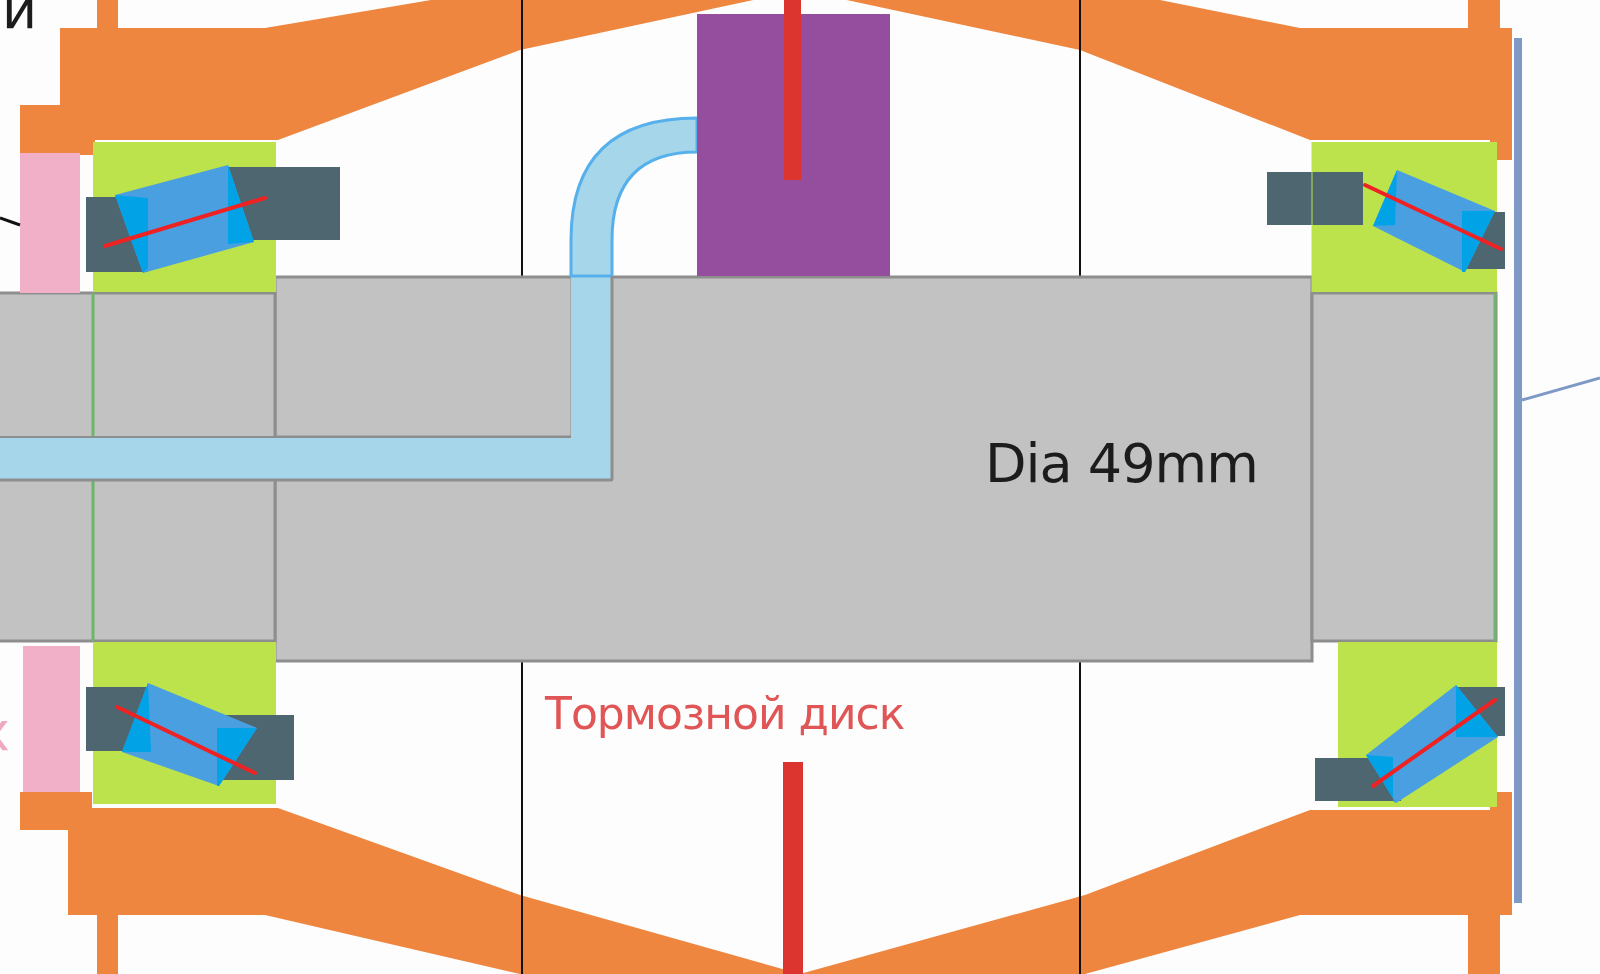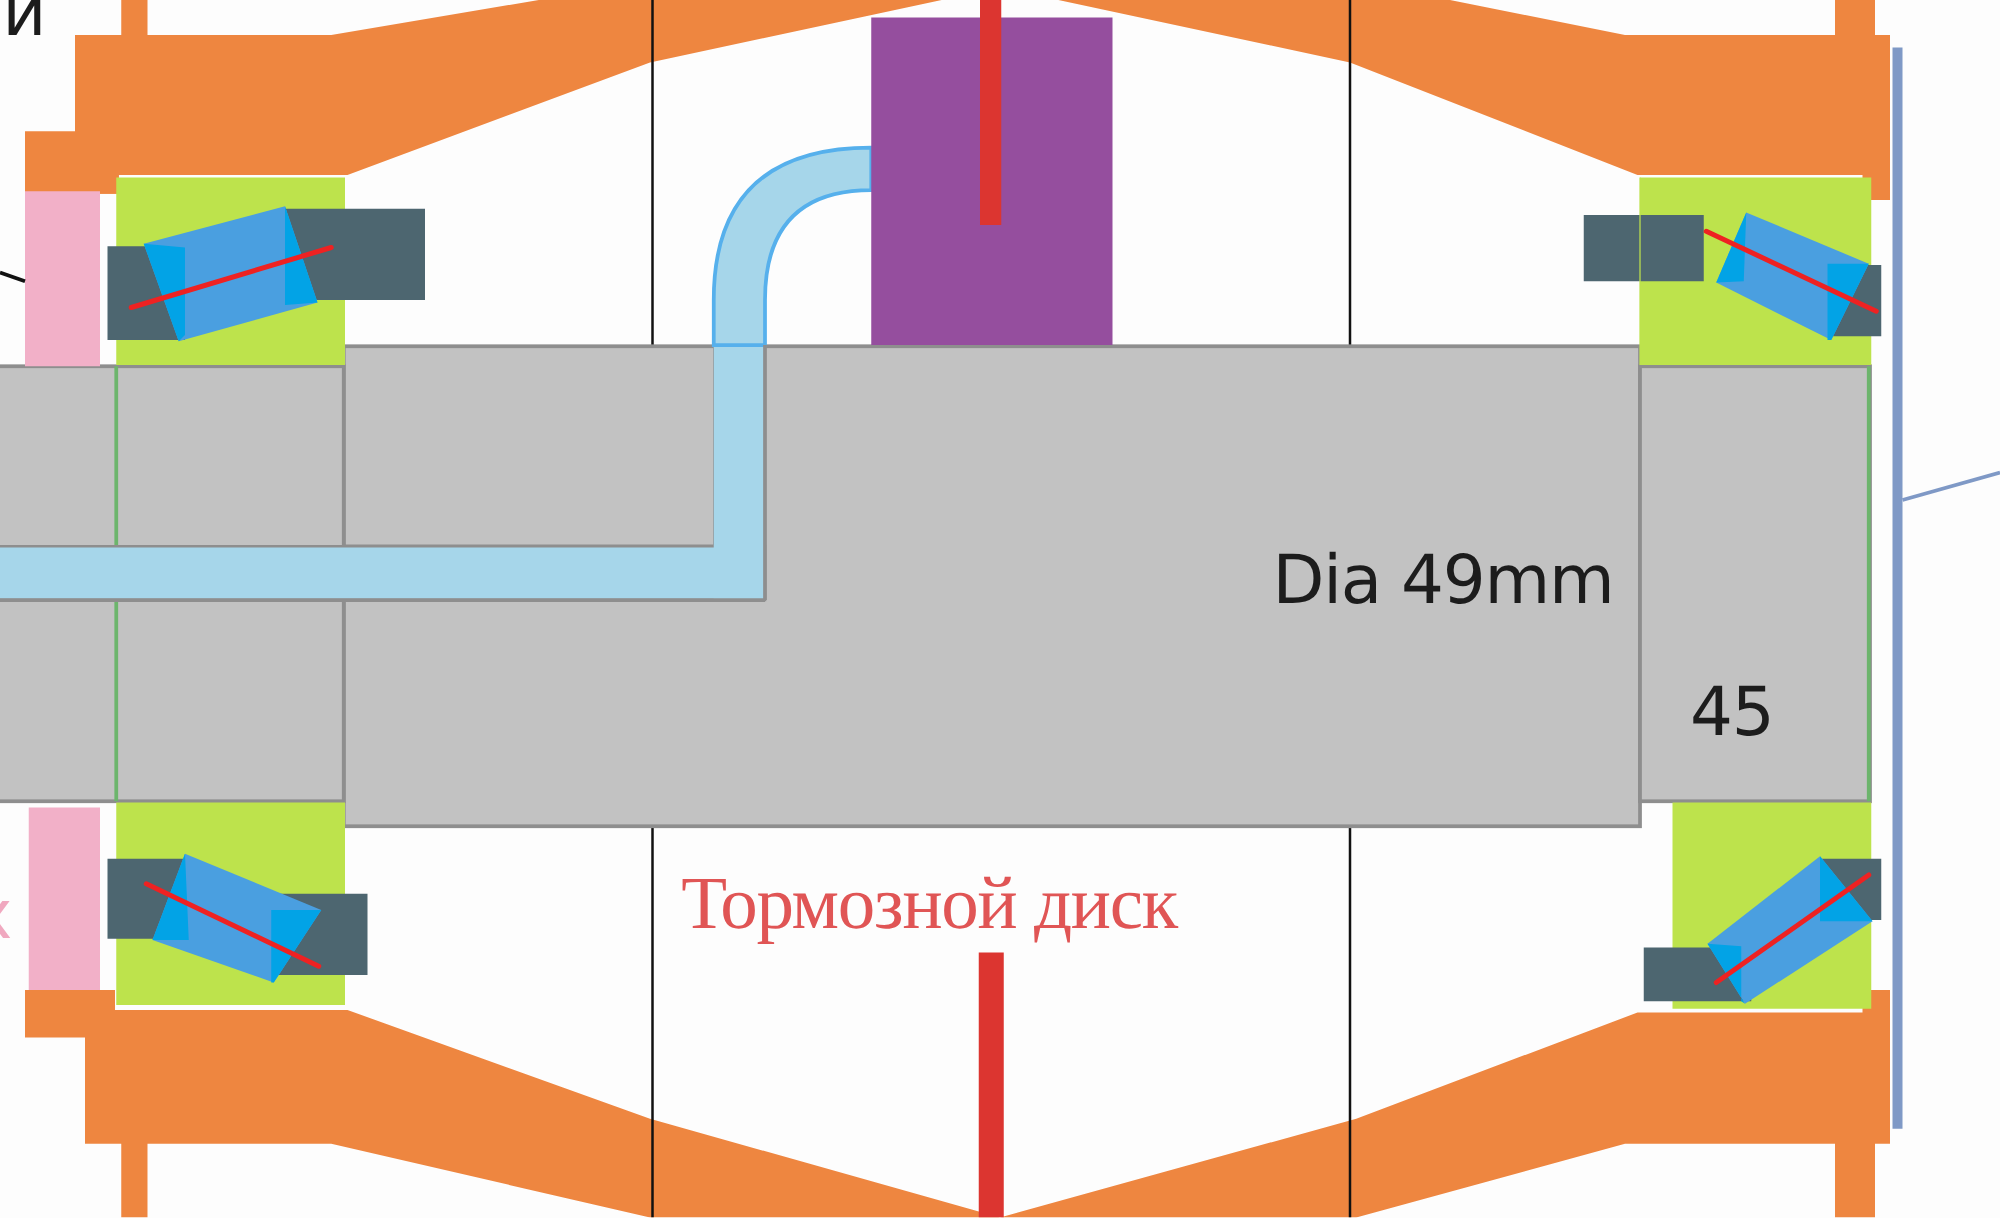--- a/index.html
+++ b/index.html
@@ -1,21 +1,21 @@
 <!DOCTYPE html>
 <html><head>
   <meta charset="utf-8">
   <style>
     html, body { margin:0; padding:0; background:#fdfdfd; }
     body { width:1600px; height:974px; overflow:hidden; position:relative; }
     #canvas { position:absolute; left:0; top:0; width:1600px; height:974px; }
     .lbl { position:absolute; font-family:"DejaVu Sans", sans-serif; color:#1c1c1c; white-space:pre; }
-    #label-49 { left:985px; top:432px; font-size:54px; letter-spacing:-1px;margin-left:33px; }
+    #label-49 { left:985px; top:432px; font-size:54px; letter-spacing:-1px; }
     #label-45 { left:1352px; top:340px; font-size:54px; line-height:92px; letter-spacing:-1px; }
-    #label-disk { left:545px; top:688px; font-size:60px; color:#e05555; letter-spacing:-1px;font-family:Liberation Serif, serif; }
+    #label-disk { left:545px; top:688px; font-size:44px; color:#e05555; letter-spacing:-1px; }
     #label-cut-top { left:2px; top:-22px; font-size:54px; }
     #label-cut-left { left:-22px; top:700px; font-size:54px; color:#f0a8bf; }
   </style>
 </head>
 <body>
 
 <svg id="canvas" viewBox="0 0 1600 974" xmlns="http://www.w3.org/2000/svg">
 
   <g fill="#ee8640">
     <path d="M97,0 L118,0 L118,28 L265,28 L520,-15 L525,-15 L700,-15 L900,-15 L1085,-15 L1300,28 L1468,28 L1468,0 L1500,0 L1500,28 L1512,28 L1512,160 L1490,160 L1490,140 L1310,140 L1080,50 L800,-10 L520,50 L278,140 L95,140 L95,155 L60,155 L60,28 L97,28 Z"></path>
@@ -95,16 +95,15 @@
     <line x1="1373" y1="786" x2="1495" y2="700" stroke="#ee2222" stroke-width="4" stroke-linecap="round"></line>
   </g>
 
   <line x1="1312" y1="142" x2="1312" y2="292" stroke="#bde34c" stroke-width="1"></line>
 </svg>
 
 <div class="lbl" id="label-cut-top">й</div>
 <div class="lbl" id="label-cut-left">х</div>
 <div class="lbl" id="label-49">Dia 49mm</div>
 <div class="lbl" id="label-45">
-  <div>45</div>
   
 </div>
 <div class="lbl" id="label-disk">Тормозной диск</div>
 
 </body></html>

